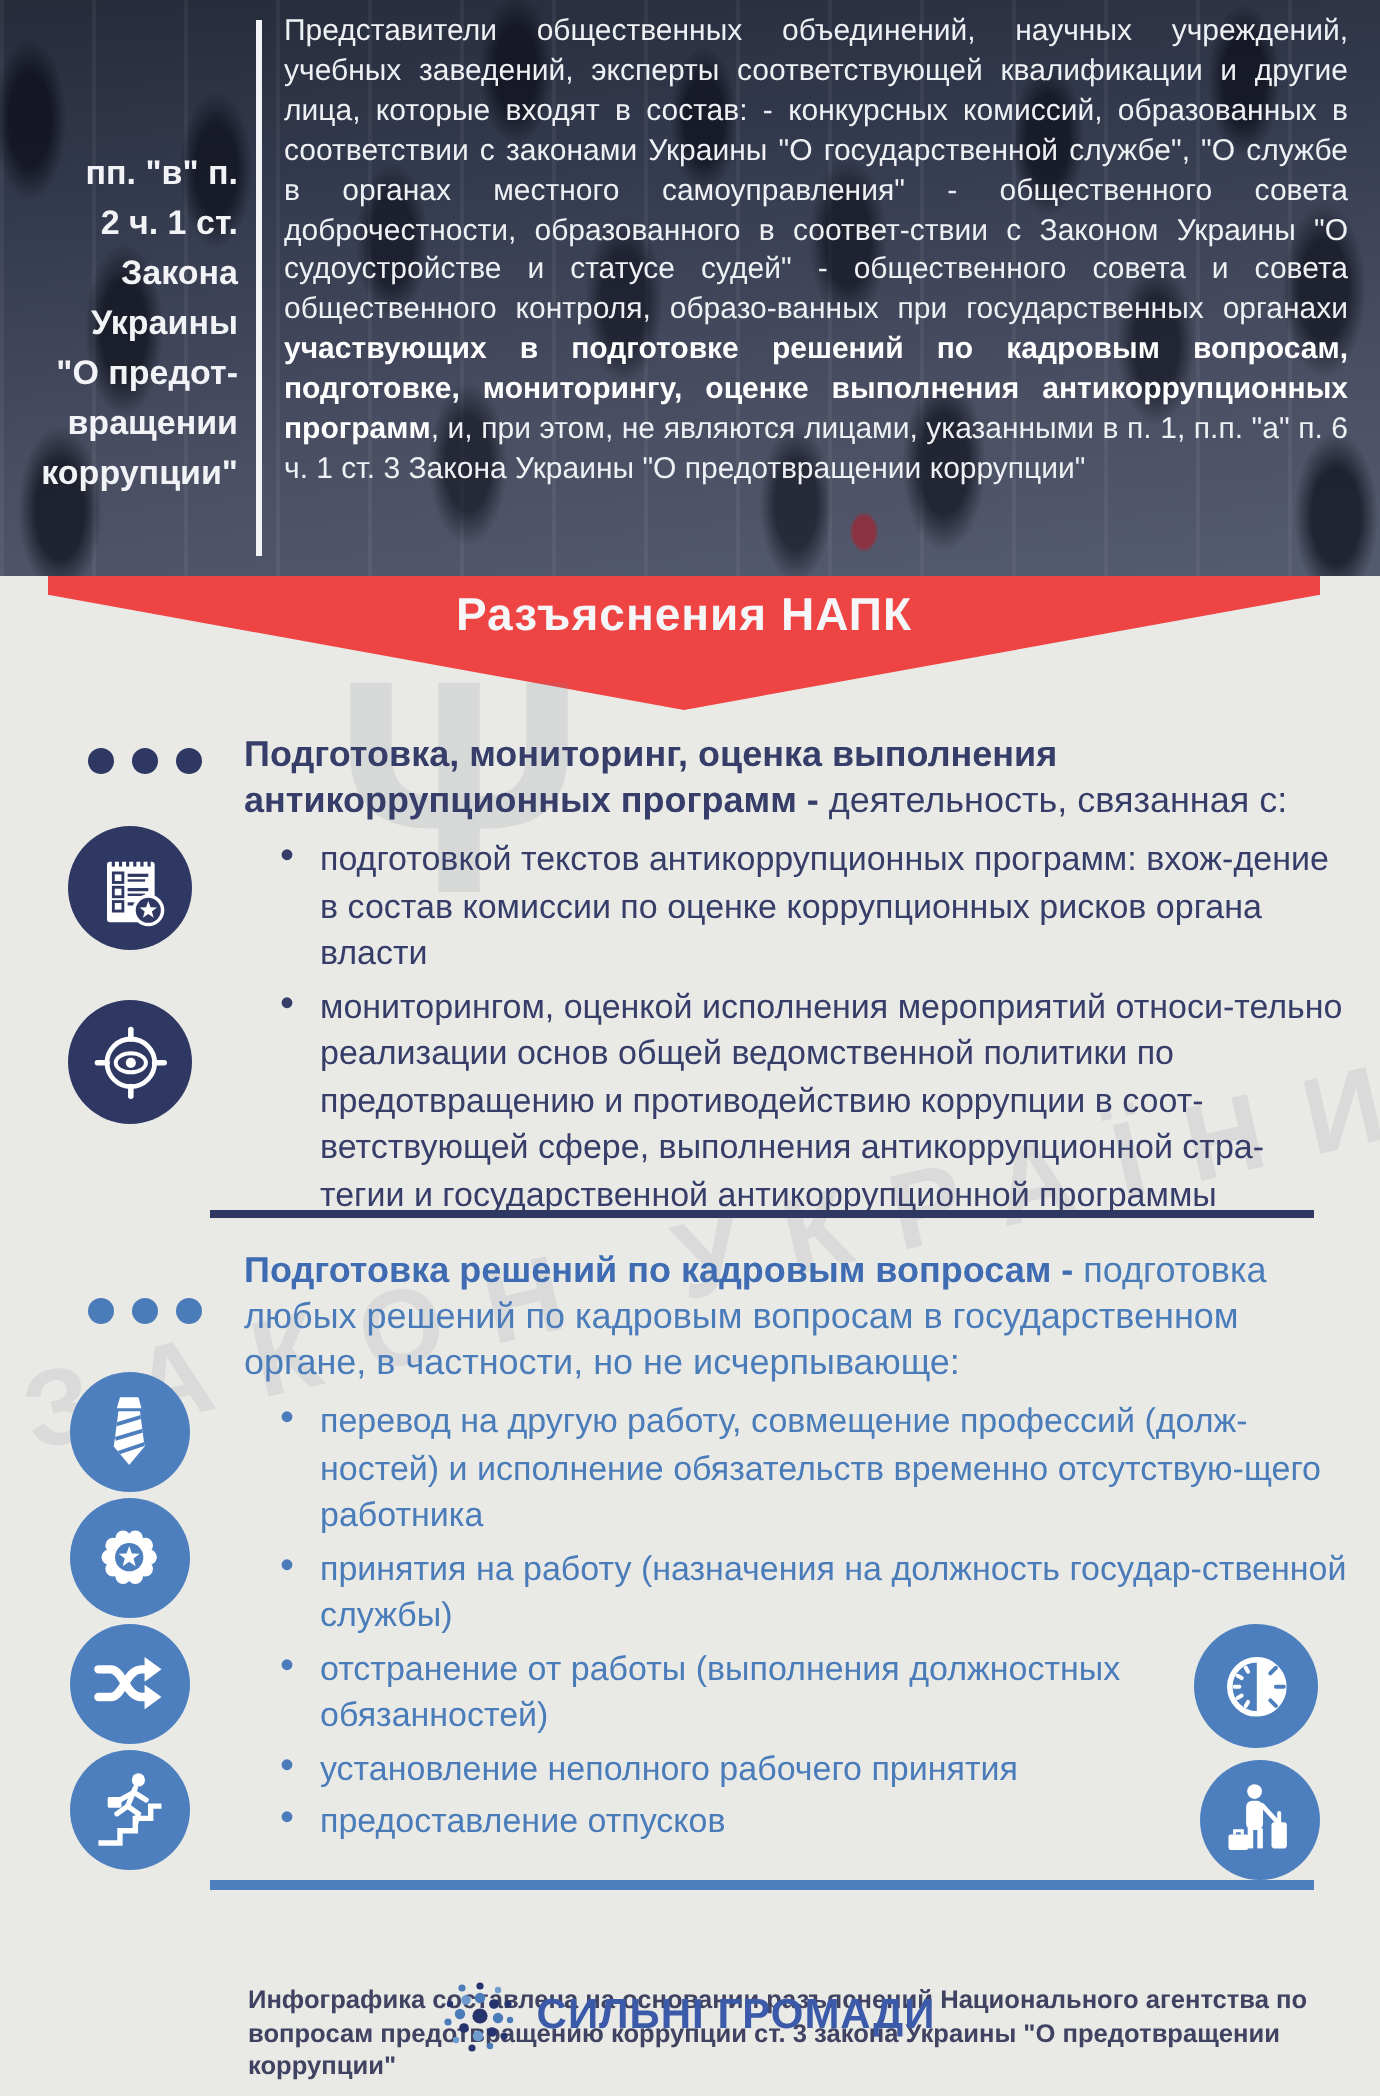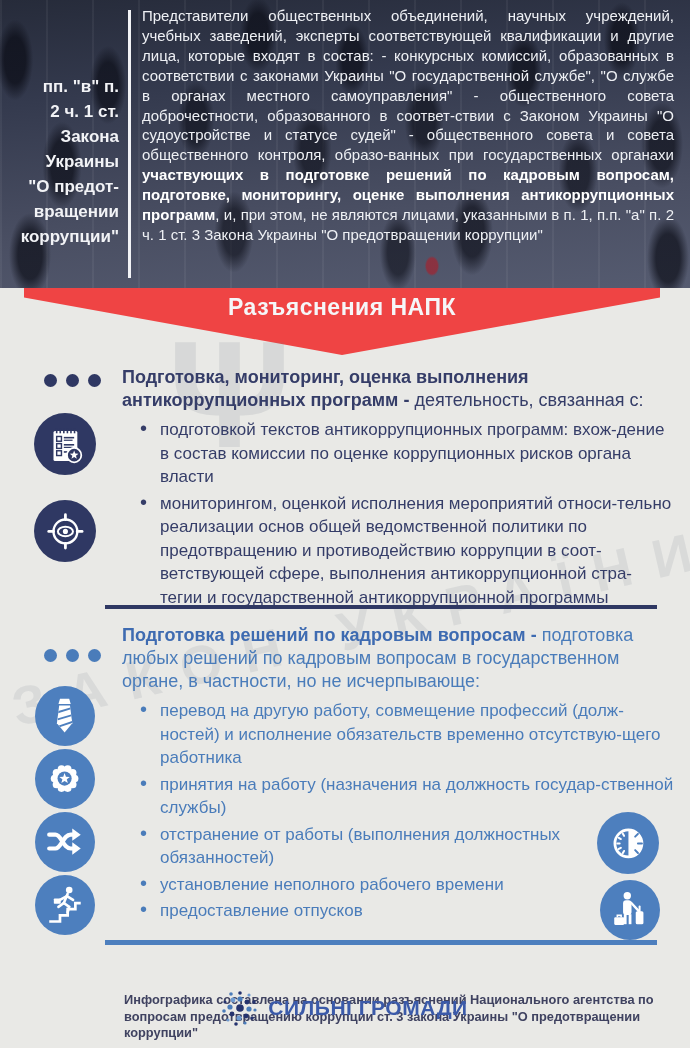--- a/index.html
+++ b/index.html
@@ -125,21 +125,21 @@
 2 ч. 1 ст.
 Закона
 Украины
 "О предот-
 вращении
 коррупции"</div>
     <div class="vline"></div>
     <div class="intro rich"><span>Представители общественных объединений, научных учреждений, учебных заведений, эксперты соответствующей квалификации и другие лица, которые входят в состав:
 - конкурсных комиссий, образованных в соответствии с законами Украины "О государственной службе", "О службе в органах местного самоуправления"
 - общественного совета доброчестности, образованного в соответ-ствии с Законом Украины "О судоустройстве и статусе судей"
--  общественного совета и совета общественного контроля, образо-ванных при государственных органахи </span><span class="seg-b">участвующих в подготовке решений по кадровым вопросам, подготовке, мониторингу, оценке выполнения антикоррупционных программ</span><span>, и, при этом, не являются лицами, указанными в п. 1, п.п. "а" п. 2 ч. 1 ст. 3 Закона Украины "О предотвращении коррупции"</span></div>
+-  общественного совета и совета общественного контроля, образо-ванных при государственных органахи </span><span class="seg-b">участвующих в подготовке решений по кадровым вопросам, подготовке, мониторингу, оценке выполнения антикоррупционных программ</span><span>, и, при этом, не являются лицами, указанными в п. 1, п.п. "а" п. 6 ч. 1 ст. 3 Закона Украины "О предотвращении коррупции"</span></div>
   </div>
 
   <div class="banner">
     <div class="banner-title">Разъяснения НАПК</div>
   </div>
 
   <div class="wm-trident">Ψ</div>
   <div class="wm-diagonal">ЗАКОН УКРАЇНИ</div>
 
   <div class="dots dots-navy" style="top:374px;left:44px;">
@@ -301,21 +301,21 @@
       <path d="M16,42 v-2.5 h5 v2.5" stroke="#fff" stroke-width="2" fill="none"></path>
     </svg>
   </div>
 
   <div class="sec-text s2" style="top:624px;">
     <p class="sec-head rich"><span class="seg-b">Подготовка решений по кадровым вопросам - </span><span>подготовка любых решений по кадровым вопросам в государственном органе, в частности, но не исчерпывающе:</span></p>
     <ul class="blist">
         <li>перевод на другую работу, совмещение профессий (долж-ностей) и исполнение обязательств временно отсутствую-щего работника</li>
         <li>принятия на работу (назначения на должность государ-ственной службы)</li>
         <li>отстранение от работы (выполнения должностных обязанностей)</li>
-        <li>установление неполного рабочего времени</li>
+        <li>установление неполного рабочего принятия</li>
         <li>предоставление отпусков</li>
       </ul>
   </div>
 
   <div class="divider2"></div>
 
   <div class="footnote">Инфографика составлена на основании разъяснений Национального агентства по вопросам предотвращению коррупции ст. 3 закона Украины "О предотвращении коррупции"</div>
 
   <div class="logo">
     <svg width="36" height="36" viewBox="0 0 36 36">

